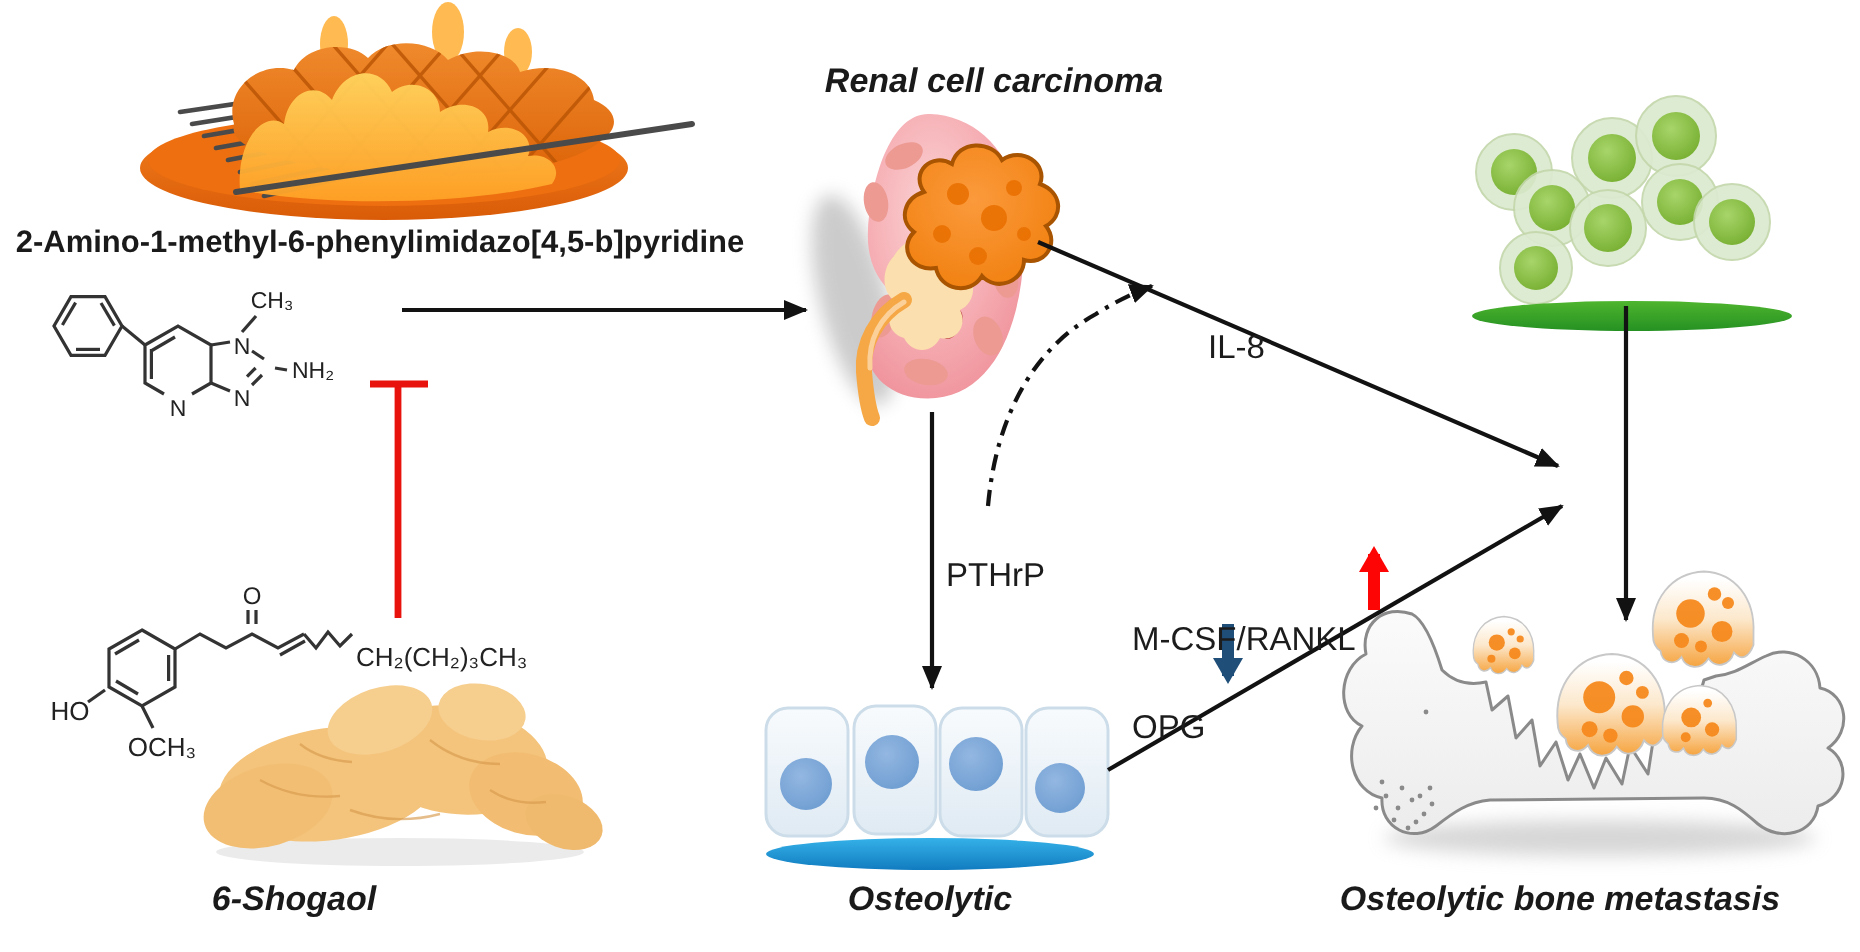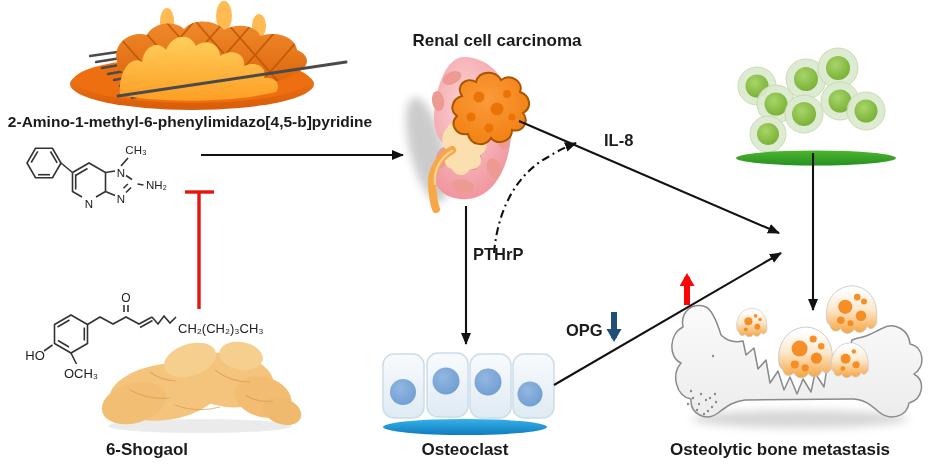--- a/index.html
+++ b/index.html
@@ -1,22 +1,22 @@
 <!DOCTYPE html>
 <html><head>
 <meta charset="utf-8">
 <style>
   html,body{margin:0;padding:0;background:#fff;}
   .canvas{position:relative;width:930px;height:476px;background:#fff;overflow:hidden;
           font-family:"Liberation Sans",sans-serif;}
   .canvas svg{position:absolute;left:0;top:0;}
   .t{position:absolute;color:#1a1a1a;white-space:nowrap;line-height:1.15;}
-  .bold{font-weight:bold;font-size:17px;}
+  .bold{font-weight:bold;font-size:17px;font-style:italic;}
   .ctr{transform:translateX(-50%);text-align:center;}
-  .med{font-size:16.5px;font-weight:700;color:#1c1c1c;}
+  .med{font-size:16.5px;font-weight:400;color:#1c1c1c;margin-top:34px;}
   .src{font-weight:bold;font-size:15.5px;}
   .atom{font-family:"Liberation Sans",sans-serif;fill:#222;}
 </style>
 </head>
 <body>
 
 <div class="canvas">
 
 <svg width="930" height="476" viewBox="0 0 930 476">
   <defs>
@@ -337,19 +337,20 @@
     <line x1="199" y1="309" x2="199" y2="193"></line>
     <line x1="185" y1="192" x2="214" y2="192"></line>
   </g>
   <line x1="687" y1="305" x2="687" y2="277" stroke="#fe0505" stroke-width="6" marker-end="url(#ahRed)"></line>
   <line x1="614" y1="312" x2="614" y2="338" stroke="#1f4e79" stroke-width="6" marker-end="url(#ahBlue)"></line>
 </svg>
 
 <div class="t src ctr" style="left:190px;top:113px;">2-Amino-1-methyl-6-phenylimidazo[4,5-b]pyridine</div>
 <div class="t bold ctr" style="left:147px;top:440px;">6-Shogaol</div>
 <div class="t bold ctr" style="left:497px;top:31px;">Renal cell carcinoma</div>
-<div class="t bold ctr" style="left:465px;top:440px;">Osteoclast</div>
+<div class="t bold ctr" style="left:465px;top:440px;">Osteolytic</div>
 <div class="t bold ctr" style="left:780px;top:440px;">Osteolytic bone metastasis</div>
 <div class="t med" style="left:604px;top:131px;">IL-8</div>
 <div class="t med" style="left:473px;top:245px;">PTHrP</div>
+<div class="t med" style="left:566px;top:277px;">M-CSF/RANKL</div>
 <div class="t med" style="left:566px;top:321px;text-align:right;">OPG</div>
 
 </div>
 
 </body></html>

